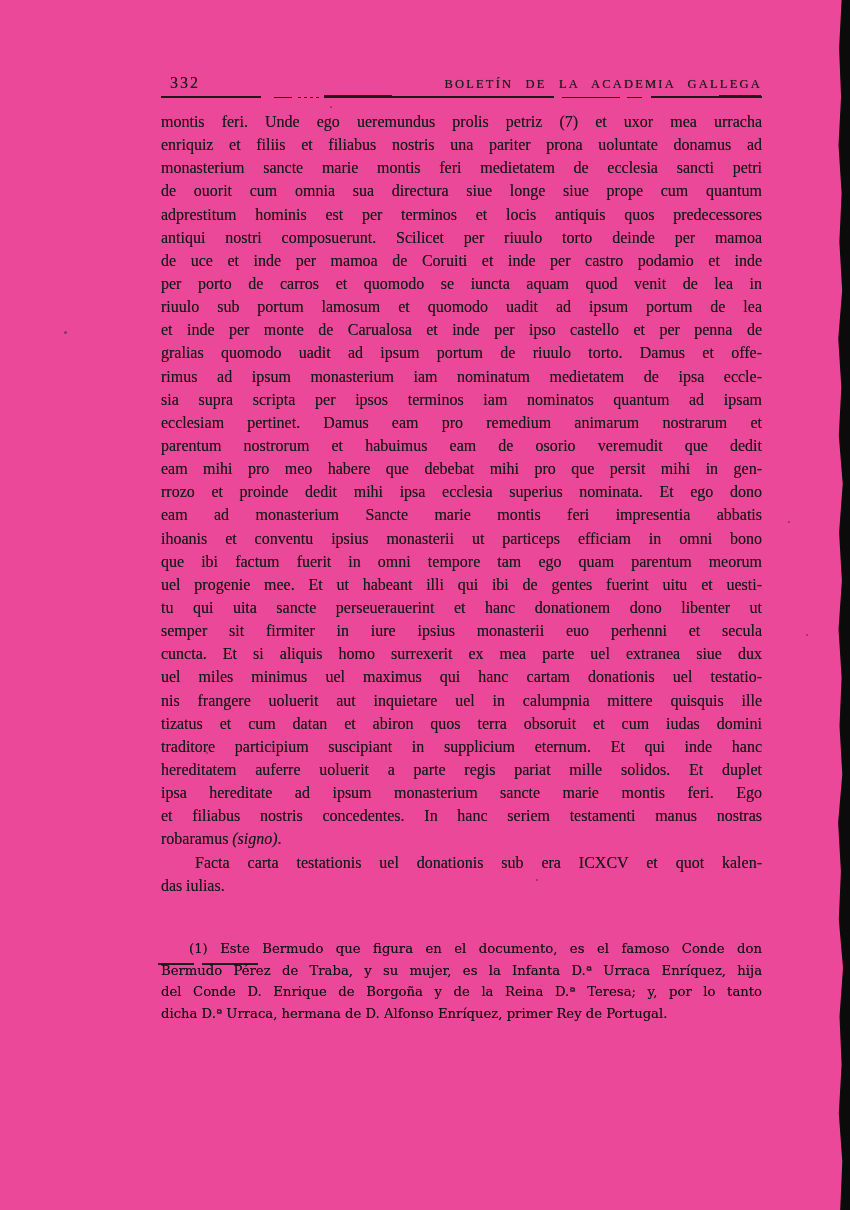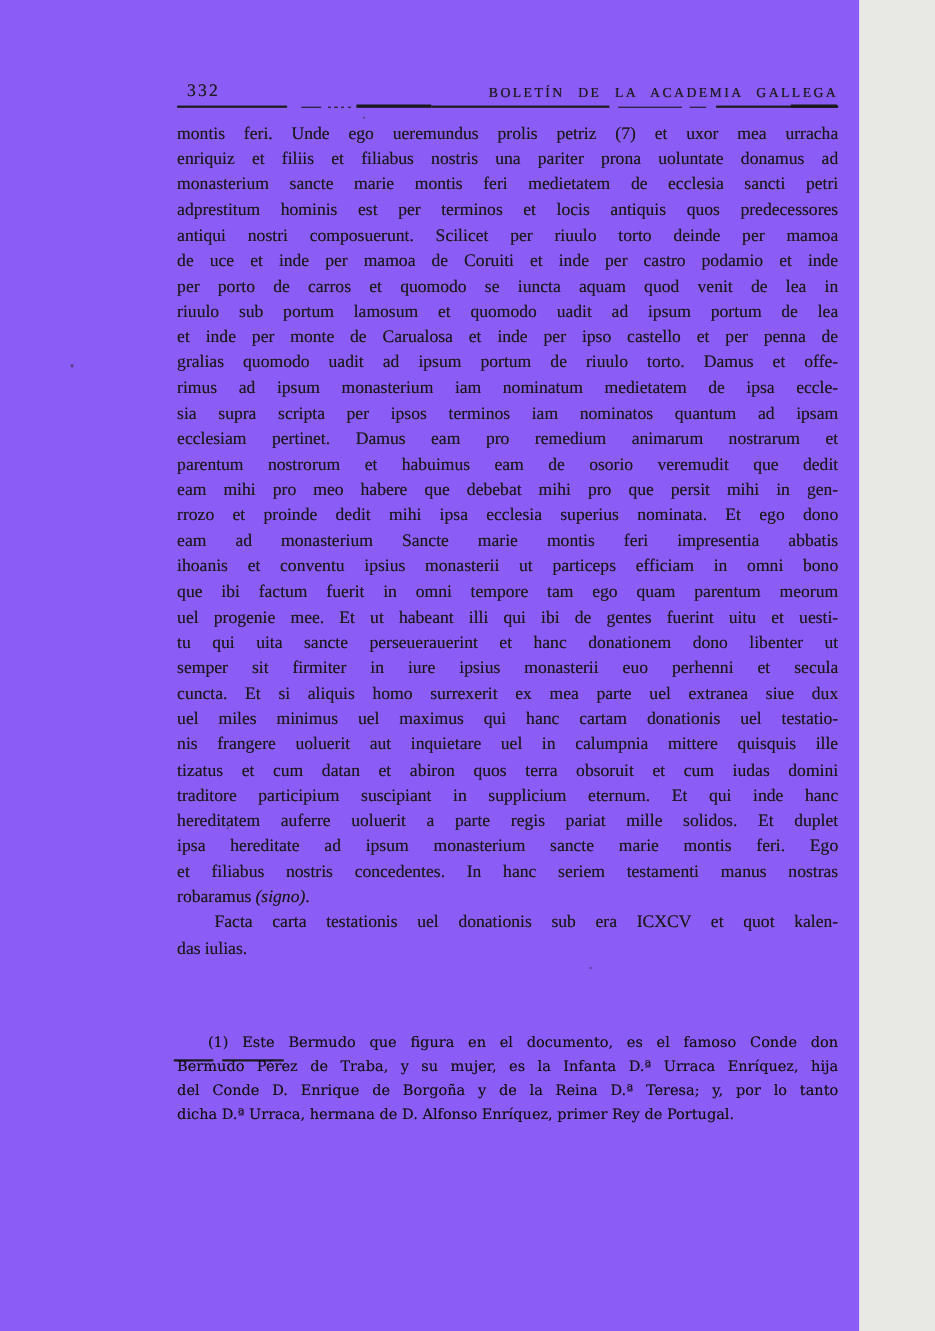--- a/index.html
+++ b/index.html
@@ -1,19 +1,19 @@
 <!DOCTYPE html>
 <html><head>
 <meta charset="utf-8">
 <style>
   html,body{margin:0;padding:0;background:#e8e8e4;}
   .page{
     position:relative;
-    width:781px;height:1210px;
-    background:#8b5cf6;
+    width:850px;height:1210px;
+    background:#ec4899;
     overflow:hidden;
     font-family:"Liberation Serif", serif;
     color:#191919;
     text-decoration:underline;
   }
   
   .page-number{
     position:absolute;left:170px;top:74px;
     font-size:16px;letter-spacing:2px;
     color:#1c1c1c;text-shadow:0 0 .6px rgba(10,10,10,.6);
@@ -99,20 +99,21 @@
     <span class="hr7"></span>
     <span class="hr8"></span>
     <span class="hr9"></span>
   </div>
 
   <div class="text-block">
     <div class="para">
         <div class="line">montis feri. Unde ego ueremundus prolis petriz (7) et uxor mea urracha</div>
         <div class="line">enriquiz et filiis et filiabus nostris una pariter prona uoluntate donamus ad</div>
         <div class="line">monasterium sancte marie montis feri medietatem de ecclesia sancti petri</div>
+        <div class="line">de ouorit cum omnia sua directura siue longe siue prope cum quantum</div>
         <div class="line">adprestitum hominis est per terminos et locis antiquis quos predecessores</div>
         <div class="line">antiqui nostri composuerunt. Scilicet per riuulo torto deinde per mamoa</div>
         <div class="line">de uce et inde per mamoa de Coruiti et inde per castro podamio et inde</div>
         <div class="line">per porto de carros et quomodo se iuncta aquam quod venit de lea in</div>
         <div class="line">riuulo sub portum lamosum et quomodo uadit ad ipsum portum de lea</div>
         <div class="line">et inde per monte de Carualosa et inde per ipso castello et per penna de</div>
         <div class="line">gralias quomodo uadit ad ipsum portum de riuulo torto. Damus et offe-</div>
         <div class="line">rimus ad ipsum monasterium iam nominatum medietatem de ipsa eccle-</div>
         <div class="line">sia supra scripta per ipsos terminos iam nominatos quantum ad ipsam</div>
         <div class="line">ecclesiam pertinet. Damus eam pro remedium animarum nostrarum et</div>

